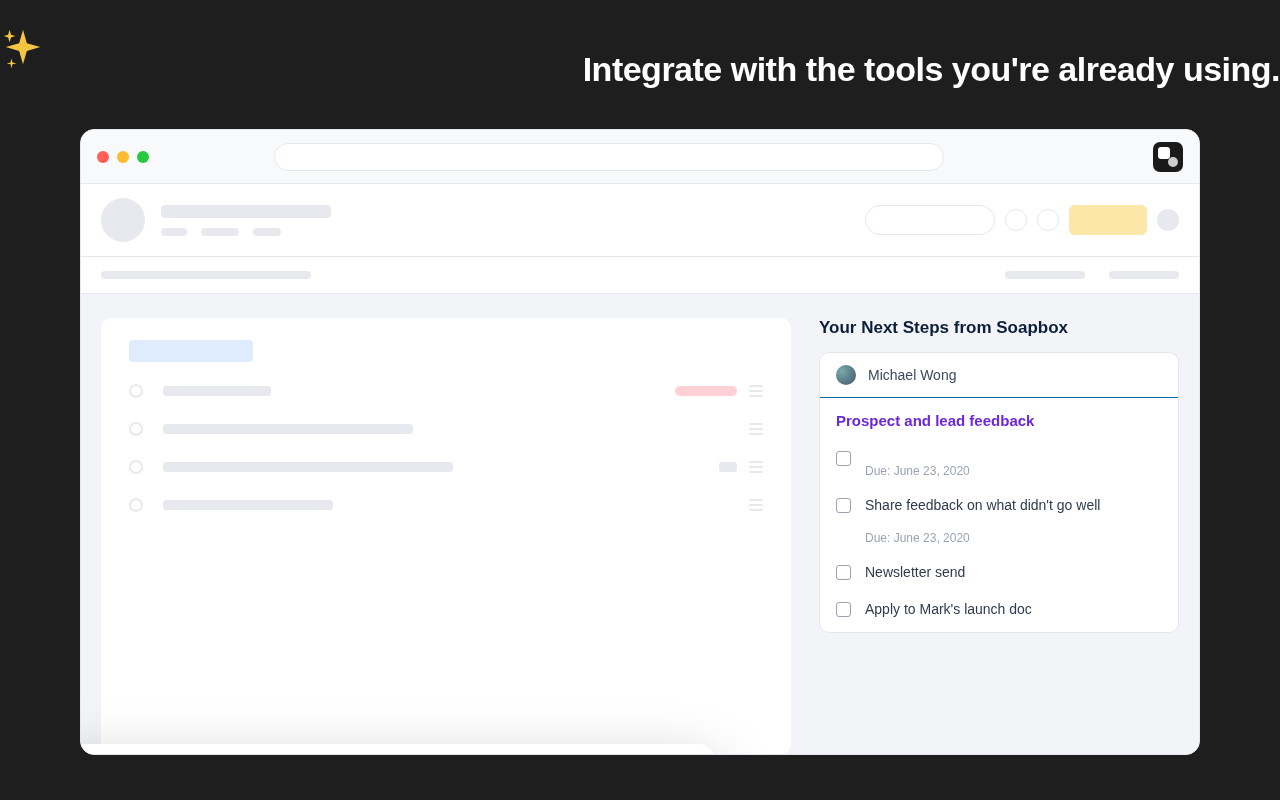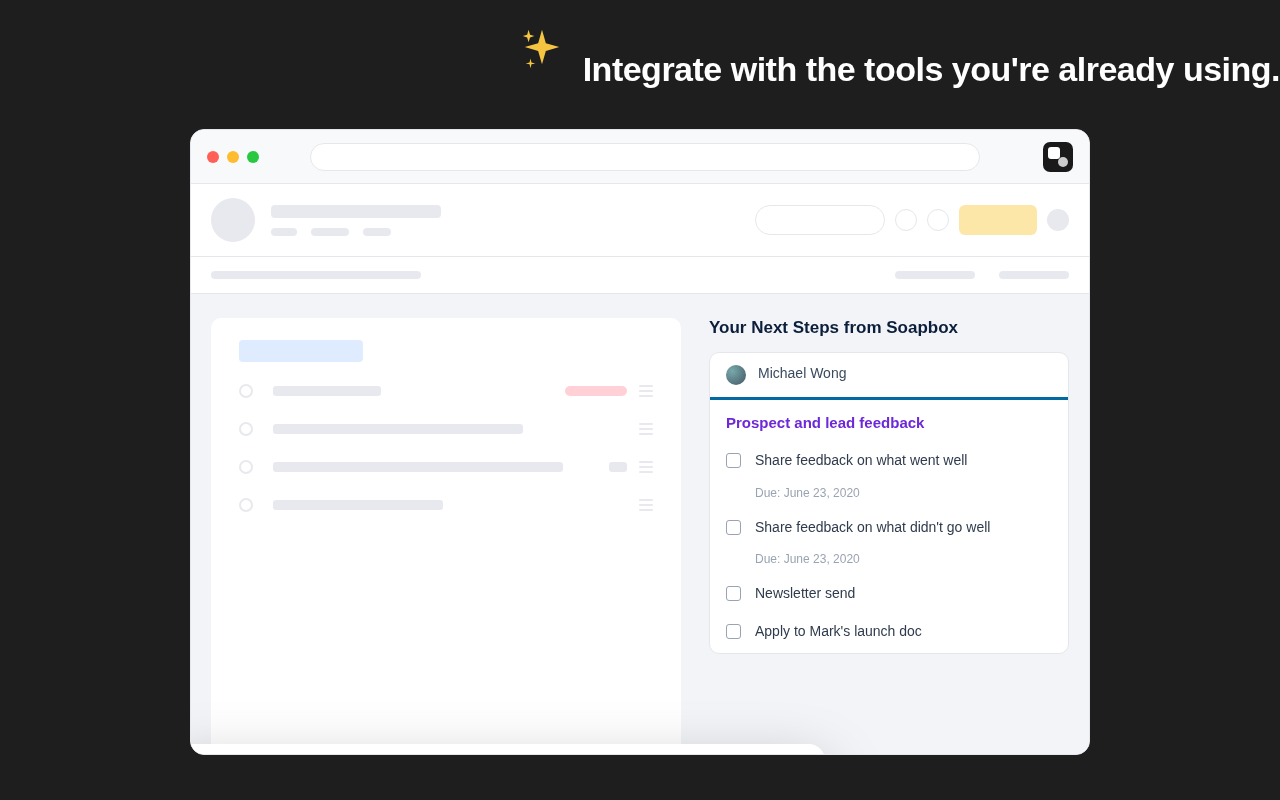--- a/index.html
+++ b/index.html
@@ -8,41 +8,41 @@
   font-family: -apple-system, BlinkMacSystemFont, "Segoe UI", Helvetica, Arial, sans-serif;
   width: 1280px;
   height: 800px;
   overflow: hidden;
 }
 
 
 .hero {
   display: flex;
   align-items: center;
-  justify-content: flex-end;
+  justify-content: space-between;
   padding: 50px 0 40px;
   gap: 18px;
 }
 .sparkle {
   position: relative;
   width: 46px;
   height: 46px;
   margin-top: -42px;
 }
 .sparkle svg { width: 46px; height: 46px; }
 .hero-title {
   color: #fff;
   font-size: 34px;
   font-weight: 800;
   letter-spacing: -0.5px;
 }
 
 
 .browser {
-  width: 900px;
+  width: 1120px;
   margin: 0 auto;
   background: #fff;
   border-radius: 14px;
   border: 1px solid #e5e7eb;
   overflow: hidden;
   position: relative;
 }
 
 
 .chrome-bar {
@@ -177,23 +177,23 @@
   color: #0b1e3a;
   margin-bottom: 14px;
 }
 .panel-card {
   background: #fff;
   border: 1px solid #e5e7eb;
   border-radius: 10px;
   overflow: hidden;
 }
 .user-row {
-  display: flex; gap: 12px;
+  display: flex; align-items: center; gap: 12px;
   padding: 12px 16px;
-  border-bottom: 3px solid #0369a1;
+  border-bottom: 1px solid #0369a1;
 }
 .user-avatar {
   width: 20px; height: 20px; border-radius: 50%;
   background: radial-gradient(circle at 30% 30%, #7aa, #456);
 }
 .user-name { font-size: 14px; color: #3b4a5e; }
 
 .section { padding: 14px 16px 4px; }
 .section-title { font-size: 15px; font-weight: 700; color: #6d28d9; margin-bottom: 10px; }
 
@@ -333,21 +333,20 @@
           <div class="user-avatar"></div>
           <div class="user-name">Michael Wong</div>
         </div>
 
         <div class="section">
           <div class="section-title">Prospect and lead feedback</div>
         </div>
         <div class="task">
           <div class="checkbox"></div>
           <div>
-            <div class="task-text">Share feedback on what went well</div>
             <div class="task-due">Due: June 23, 2020</div>
           </div>
         </div>
         <div class="task">
           <div class="checkbox"></div>
           <div>
             <div class="task-text">Share feedback on what didn't go well</div>
             <div class="task-due">Due: June 23, 2020</div>
           </div>
         </div>

